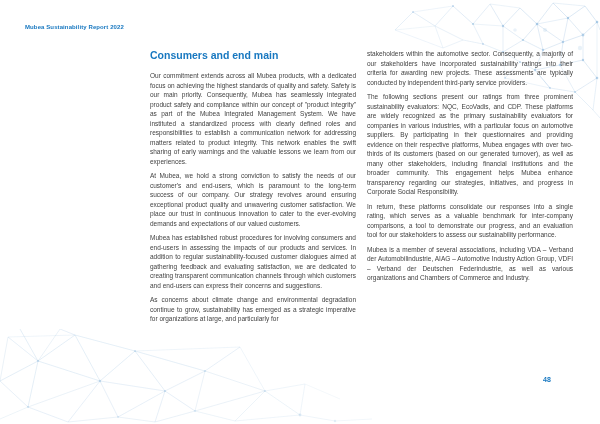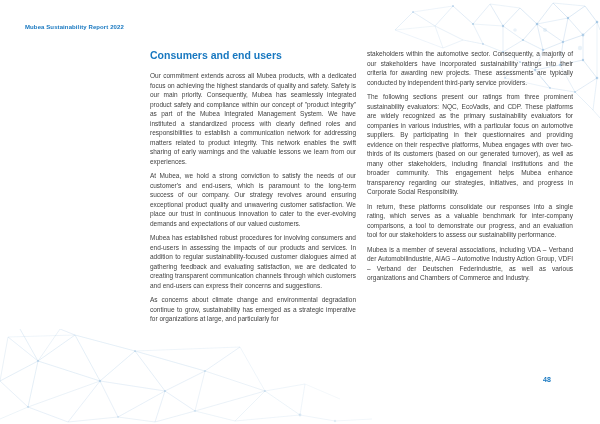--- a/index.html
+++ b/index.html
@@ -167,21 +167,21 @@
       <circle cx="265" cy="62" r="1" opacity=".3"></circle>
         <circle cx="118" cy="88" r="0.9" opacity=".3"></circle>
       <circle cx="195" cy="82" r="0.9" opacity=".3"></circle>
         <circle cx="300" cy="86" r="1.4" opacity=".25"></circle>
       <circle cx="335" cy="92" r="1.2" opacity=".22"></circle>
     </g>
   </svg>
 
   <div class="report-header">Mubea Sustainability Report 2022</div>
 
-  <h1 class="section-title">Consumers and end users</h1>
+  <h1 class="section-title">Consumers and end main</h1>
 
   <div class="col col1">
     <p>Our commitment extends across all Mubea products, with a dedicated focus on achieving the highest standards of quality and safety. Safety is our main priority. Consequently, Mubea has seamlessly integrated product safety and compliance within our concept of "product integrity" as part of the Mubea Integrated Management System. We have instituted a standardized process with clearly defined roles and responsibilities to establish a communication network for addressing matters related to product integrity. This network enables the swift sharing of early warnings and the valuable lessons we learn from our experiences.</p>
     <p>At Mubea, we hold a strong conviction to satisfy the needs of our customer's and end-users, which is paramount to the long-term success of our company. Our strategy revolves around ensuring exceptional product quality and unwavering customer satisfaction. We place our trust in continuous innovation to cater to the ever-evolving demands and expectations of our valued customers.</p>
     <p>Mubea has established robust procedures for involving consumers and end-users in assessing the impacts of our products and services. In addition to regular sustainability-focused customer dialogues aimed at gathering feedback and evaluating satisfaction, we are dedicated to creating transparent communication channels through which customers and end-users can express their concerns and suggestions.</p>
     <p>As concerns about climate change and environmental degradation continue to grow, sustainability has emerged as a strategic imperative for organizations at large, and particularly for</p>
   </div>
 
   <div class="col col2">
     <p>stakeholders within the automotive sector. Consequently, a majority of our stakeholders have incorporated sustainability ratings into their criteria for awarding new projects. These assessments are typically conducted by independent third-party service providers.</p>

